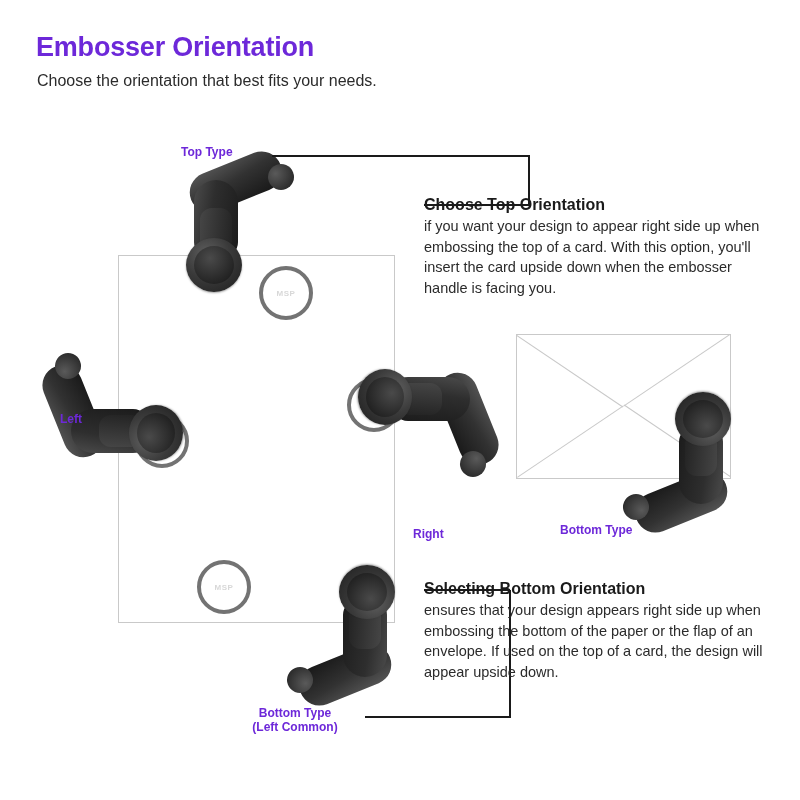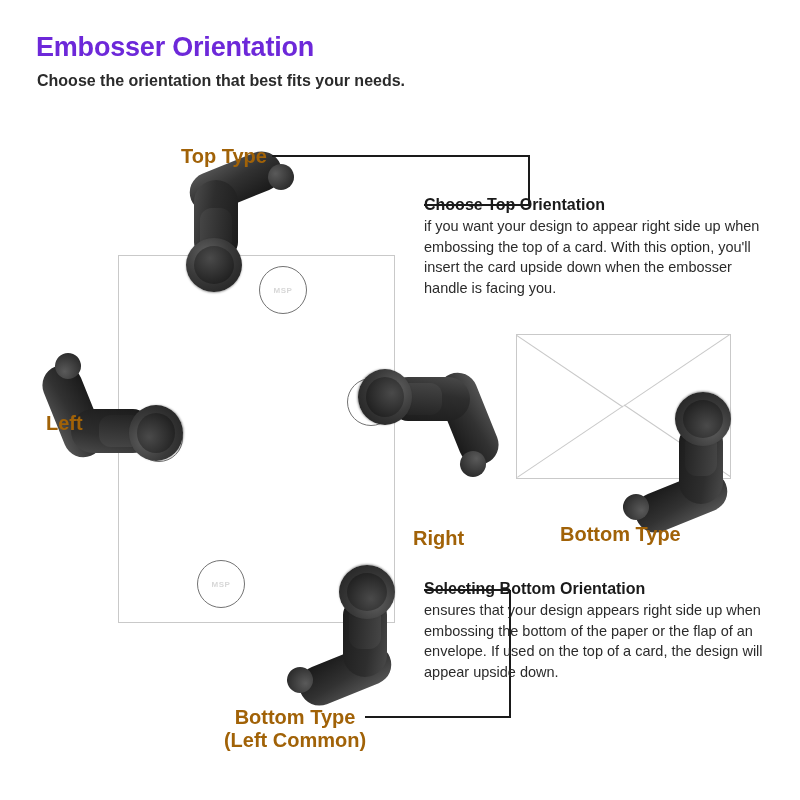--- a/index.html
+++ b/index.html
@@ -28,21 +28,21 @@
     font-size: 27px;
     font-weight: bold;
     letter-spacing: -0.2px;
     color: #6d28d9;
   }
   .page-subtitle {
     position: absolute;
     left: 37px;
     top: 72px;
     font-size: 16px;
-    font-weight: bold;
+    font-weight: normal;
     color: #2b2b2b;
   }
 
   
   .card-outline {
     position: absolute;
     left: 118px;
     top: 255px;
     width: 275px;
     height: 366px;
@@ -67,21 +67,21 @@
     height: 1px;
     transform-origin: 0 0;
   }
 
   
   .seal {
     position: absolute;
     width: 46px;
     height: 46px;
     border-radius: 50%;
-    border: 1px solid #737373;
+    border: 4px solid #737373;
     color: #d8d8d8;
     font-size: 8px;
     font-weight: bold;
     display: flex;
     align-items: center;
     justify-content: center;
     letter-spacing: 0.5px;
   }
   .seal span {
     display: block;
@@ -148,23 +148,23 @@
     top: 28px;
     width: 32px;
     height: 44px;
     border-radius: 12px;
     background: linear-gradient(95deg, #464646, #232323);
   }
 
   
   .lbl {
     position: absolute;
-    font-size: 20px;
-    font-weight: bold;
-    color: #a16207;
+    font-size: 12px;
+    font-weight: bold;
+    color: #6d28d9;
     white-space: nowrap;
   }
   .lbl.center {
     text-align: center;
   }
 
   
   .callout {
     position: absolute;
     width: 350px;
@@ -258,21 +258,21 @@
   <div class="embosser" style="left:581px; top:392px; transform: rotate(180deg); transform-origin: 50% 50%;">
     <div class="emb-handle"></div>
     <div class="emb-handle-tip"></div>
     <div class="emb-arm"></div>
     <div class="emb-neck"></div>
     <div class="emb-base"></div>
     <div class="emb-base2"></div>
   </div>
 
   <div class="lbl" style="left:181px; top:145px;">Top Type</div>
-  <div class="lbl" style="left:46px; top:412px;">Left</div>
+  <div class="lbl" style="left:60px; top:412px;">Left</div>
   <div class="lbl" style="left:413px; top:479px;margin-top:48px;">Right</div>
   <div class="lbl" style="left:560px; top:523px;">Bottom Type</div>
   <div class="lbl center" style="left:222px; top:706px; width:146px;">
     <div>Bottom Type</div>
     <div>(Left Common)</div>
   </div>
 
   <div class="leader h" style="left:272px; top:155px; width:258px;"></div>
   <div class="leader v" style="left:528px; top:155px; height:50px;"></div>
   <div class="leader h" style="left:424px; top:204px; width:106px;"></div>

